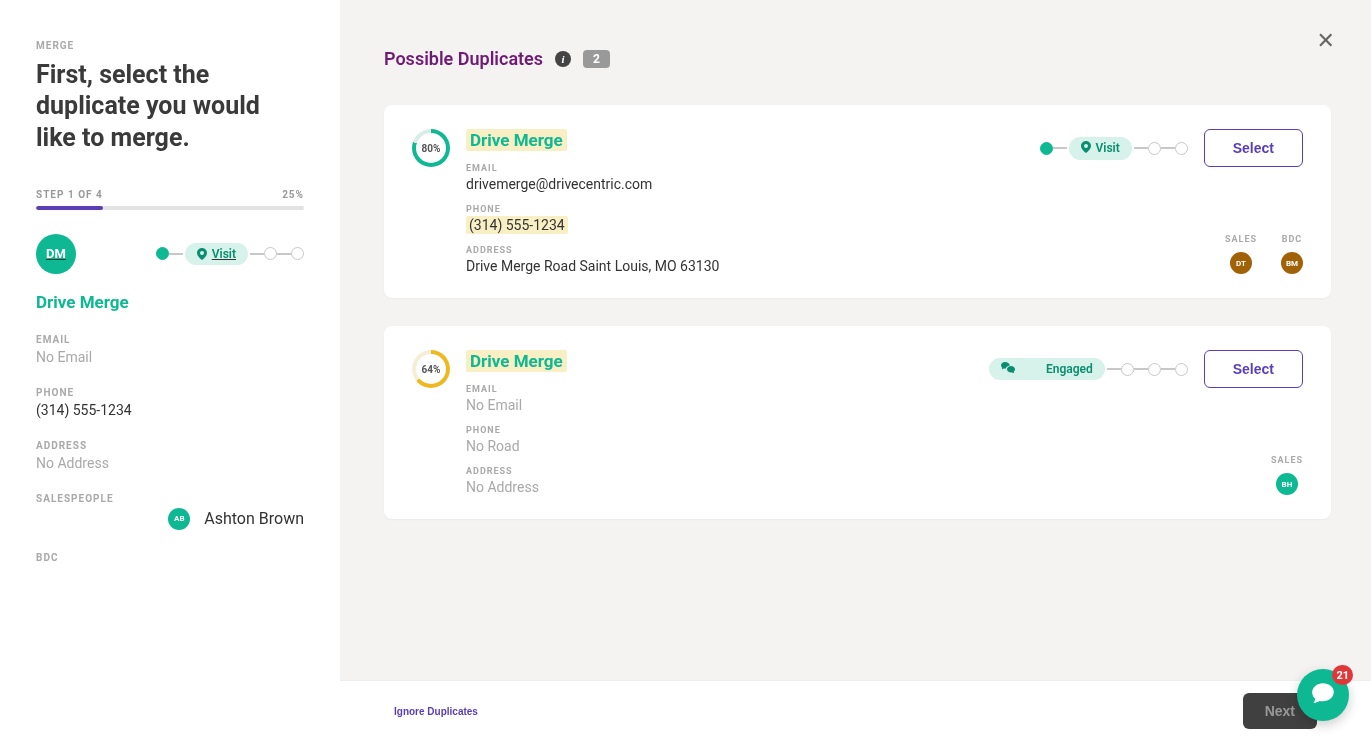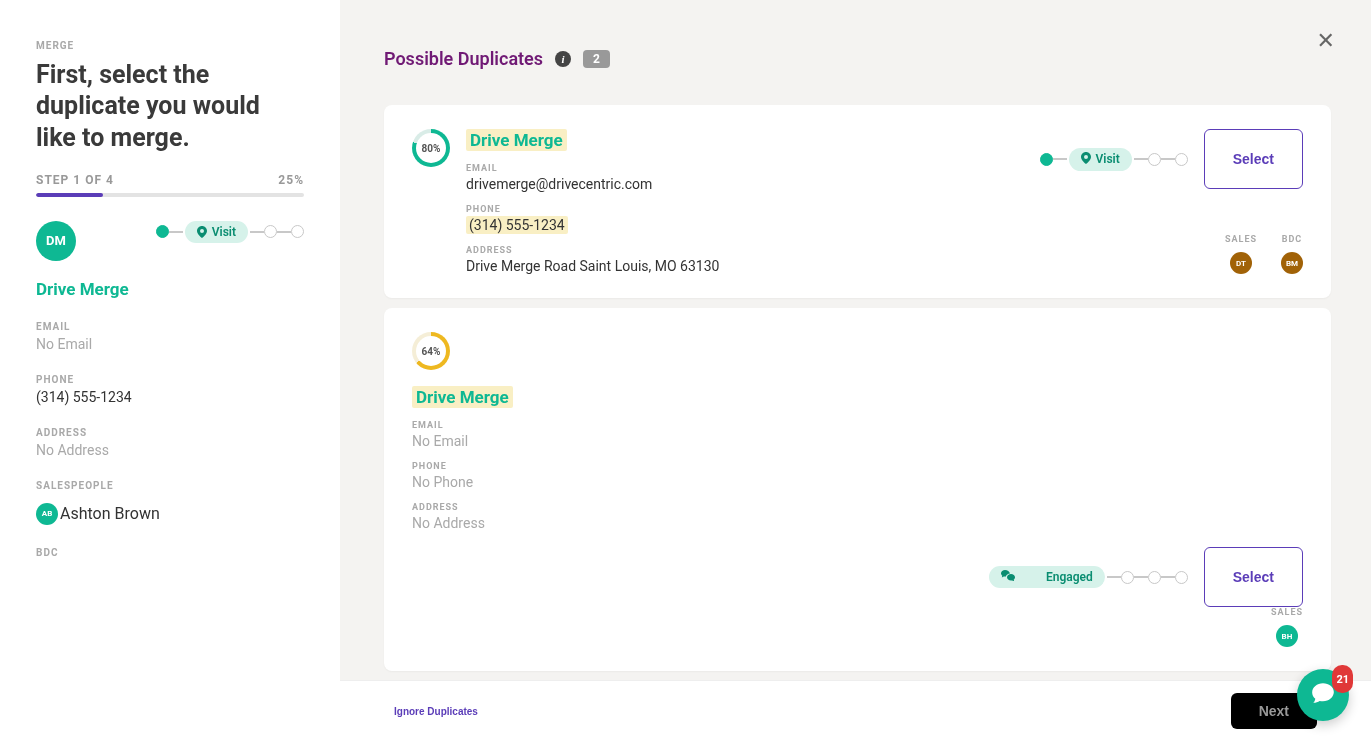--- a/index.html
+++ b/index.html
@@ -35,22 +35,22 @@
     .sidebar-title {
       font-size: 25px;
       font-weight: 700;
       color: #3a3a3a;
       line-height: 1.25;
       margin-top: 8px;
     }
     .step-row {
       display: flex;
       justify-content: space-between;
-      margin-top: 20px;
-      font-size: 12px;
+      margin-top: 36px;
+      font-size: 10px;
       font-weight: 700;
       letter-spacing: 1px;
       color: #999;
     }
     .progress-bar {
       width: 100%;
       height: 4px;
       background: #e3e3e3;
       border-radius: 2px;
       margin-top: 6px;
@@ -62,23 +62,24 @@
       border-radius: 2px;
     }
     .section-heading {
       font-size: 17px;
       font-weight: 600;
       color: #555;
       margin-top: 50px;
     }
     .profile-row {
       display: flex;
-      align-items: flex-start;
+      align-items: center;
       margin-top: 24px;
       gap: 28px;
+      text-decoration: underline;
     }
     .avatar-lg {
       width: 40px;
       height: 40px;
       border-radius: 50%;
       background: #0eb893;
       color: #fff;
       display: flex;
       align-items: center;
       justify-content: center;
@@ -146,22 +147,23 @@
       font-size: 14px;
       color: #333;
       margin-top: 4px;
     }
     .field-value.muted {
       color: #a9a9a9;
     }
     .salesperson-row {
       display: flex;
       align-items: center;
-      gap: 2px;
-      margin-top: 12px;
+      gap: 14px;
+      margin-top: 4px;
+      justify-content: flex-end;
     }
     .avatar-sm {
       width: 22px;
       height: 22px;
       border-radius: 50%;
       display: flex;
       align-items: center;
       justify-content: center;
       font-size: 8px;
       font-weight: 700;
@@ -223,22 +225,21 @@
     .card {
       background: #fff;
       border-radius: 8px;
       padding: 24px 28px;
       margin-top: 36px;
       display: flex;
       gap: 16px;
       box-shadow: 0 1px 2px rgba(0,0,0,0.04);
     }
     .card + .card {
-      margin-top: 10px;
-      flex-direction: column;
+      margin-top: 28px;
     }
     .ring {
       width: 38px;
       height: 38px;
       border-radius: 50%;
       display: flex;
       align-items: center;
       justify-content: center;
       font-size: 10px;
       font-weight: 700;
@@ -308,21 +309,21 @@
       display: flex;
       align-items: center;
       gap: 16px;
     }
     .select-btn {
       border: 1.5px solid #5b3db8;
       color: #5b3db8;
       background: #fff;
       font-size: 14px;
       font-weight: 600;
-      padding: 21px 28px;
+      padding: 10px 28px;
       border-radius: 6px;
       cursor: pointer;
     }
     .role-col {
       display: flex;
       flex-direction: column;
       align-items: center;
       gap: 8px;
     }
     .role-label {
@@ -351,26 +352,26 @@
     }
     .ignore-btn {
       background: none;
       border: none;
       color: #5b3db8;
       font-size: 10px;
       font-weight: 600;
       cursor: pointer;
     }
     .next-btn {
-      background: #000000;
+      background: #404040;
       border: none;
       color: #999;
       font-size: 14px;
       font-weight: 600;
-      padding: 10px 28px;
+      padding: 10px 22px;
       border-radius: 6px;
       cursor: not-allowed;
     }
     .chat-bubble {
       position: absolute;
       bottom: 20px;
       right: 22px;
       width: 52px;
       height: 52px;
       border-radius: 50%;
@@ -383,21 +384,21 @@
     }
     .chat-badge {
       position: absolute;
       top: -4px;
       right: -4px;
       background: #e03838;
       color: #fff;
       font-size: 11px;
       font-weight: 700;
       min-width: 20px;
-      height: 28px;
+      height: 20px;
       border-radius: 10px;
       display: flex;
       align-items: center;
       justify-content: center;
       padding: 0 4px;
     }
     .spacer-flex {
       flex: 1;
     }
     .pin-icon svg, .chat-icon svg {
@@ -515,21 +516,21 @@
               <div class="role-label">BDC</div>
               <div class="avatar-sm" style="background: #a16207;">BM</div>
             </div>
           </div>
         </div>
       </div>
       <div class="card">
         <div class="ring ring-64">
           <span>64%</span>
         </div>
-        <div class="card-body"><span class="card-name">Drive Merge</span><div class="card-field-label">EMAIL</div><div class="card-field-value muted">No Email</div><div class="card-field-label">PHONE</div><div class="card-field-value muted">No Phone</div><div class="card-field-label">ADDRESS</div><div class="card-field-value muted">No Address</div></div>
+        <div class="card-body"><span class="card-name">Drive Merge</span><div class="card-field-label">EMAIL</div><div class="card-field-value muted">No Email</div><div class="card-field-label">PHONE</div><div class="card-field-value muted">No Road</div><div class="card-field-label">ADDRESS</div><div class="card-field-value muted">No Address</div></div>
         <div class="card-right">
           <div class="card-right-top">
             <div class="stage-indicator">
               <div class="stage-badge engaged">
                 <span><svg width="14" height="11" viewBox="0 0 14 11">
                     <path fill="#0a8d71" d="M4 0C1.8 0 0 1.5 0 3.3c0 1 .5 1.8 1.3 2.4L.8 7.5l2-1c.4.1.8.1 1.2.1.3 0 .6 0 .9-.1C5.3 5 7 3.8 9 3.6 8.6 1.6 6.5 0 4 0zm6 4C7.8 4 6 5.5 6 7.3s1.8 3.3 4 3.3c.4 0 .8 0 1.2-.1l2 1-.5-1.8c.8-.6 1.3-1.4 1.3-2.4C14 5.5 12.2 4 10 4z"></path>
                   </svg></span>
                 <span>Engaged</span>
               </div>
               <div class="stage-line"></div>

